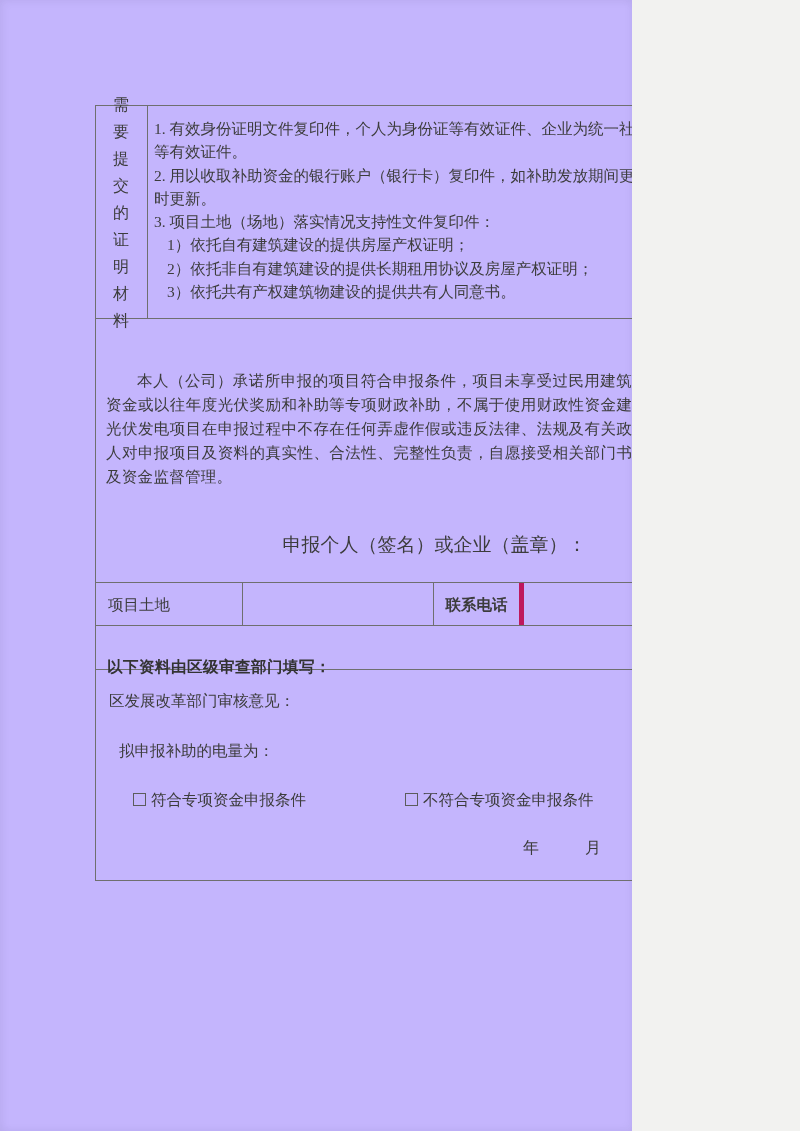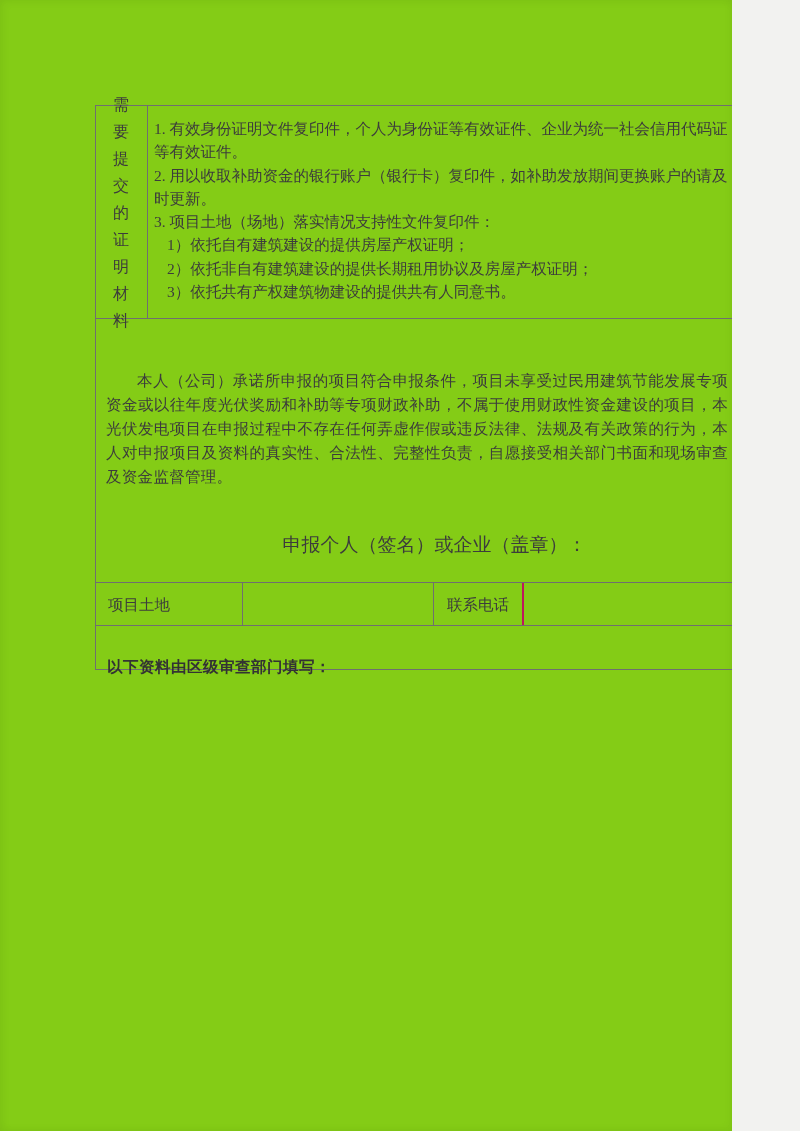--- a/index.html
+++ b/index.html
@@ -2,22 +2,22 @@
 <html><head>
 <meta charset="utf-8">
 <style>
   * { margin:0; padding:0; box-sizing:border-box; }
   html,body { width:800px; height:1131px; }
   body {
     font-family:"Liberation Serif","DejaVu Serif",serif;
     background:#f2f2f0;
   }
   .page {
-    position:relative; width:732px; height:1131px;
-    background:#84cc16; color:#3c3c3c; overflow:hidden;
+    position:relative; width:632px; height:1131px;
+    background:#c4b5fd; color:#3c3c3c; overflow:hidden;
   }
   .page::before {
     content:''; position:absolute; inset:0; pointer-events:none;
     box-shadow: inset 3px 2px 8px rgba(0,0,0,0.045), inset -2px -2px 8px rgba(0,0,0,0.03);
   }
 
   .form-table {
     position:absolute; left:95px; top:105px; width:643px;
     border:1px solid #6f6f6f;
     font-size:15.5px; line-height:23px;
@@ -45,21 +45,21 @@
     padding:50px 9px 0 10px; text-indent:2em;
     line-height:24px; text-align:justify; letter-spacing:0.3px;
   }
   .sign-line { margin-top:44px; text-align:center; padding-left:36px; font-size:19px; }
 
   
   .row-c { height:43px; }
   .row-c > div { display:flex; align-items:center; }
   .cell-contact-label { flex:0 0 147px; border-right:1px solid #6f6f6f; padding-left:12px; }
   .cell-contact-value { flex:0 0 191px; border-right:1px solid #6f6f6f; }
-  .cell-phone-label { flex:0 0 90px; border-right:2px solid #be185d; justify-content:center; }
+  .cell-phone-label { flex:0 0 90px; border-right:5px solid #be185d; justify-content:center;font-weight:bold; }
   .cell-phone-value { flex:1; }
 
   
   .row-d { height:44px; display:flex; align-items:center; }
   .review-header {
     font-family:"Liberation Sans","DejaVu Sans",sans-serif;
     font-weight:bold; font-size:15.5px; color:#333;
     padding-left:11px; letter-spacing:0.5px;margin-top:37px;
   }
 
@@ -126,20 +126,33 @@
       <div class="cell-contact-value"></div>
       <div class="cell-phone-label">联系电话</div>
       <div class="cell-phone-value"></div>
     </div>
 
     <div class="row row-d">
       <div class="review-header">以下资料由区级审查部门填写：</div>
     </div>
 
 
+    <div class="row row-f">
+      <div class="opinion-title">区发展改革部门审核意见：</div>
+      <div class="opinion-elec">拟申报补助的电量为：</div>
+      <div class="opinion-checks">
+        <span class="checkbox-box"></span><span>符合专项资金申报条件</span>
+        <span class="checkbox-box check-no-label"></span><span>不符合专项资金申报条件</span>
+      </div>
+      <div class="opinion-date">
+        <span class="date-unit">年</span>
+        <span class="date-unit gap">月</span>
+        <span class="date-unit gap">日</span>
+      </div>
+    </div>
 
   </div>
 
   <div class="page-number">- 10 -</div>
 
   <div class="artifact art-1"></div>
   <div class="artifact art-2"></div>
   <div class="artifact art-3"></div>
   <div class="artifact art-4"></div>
 

